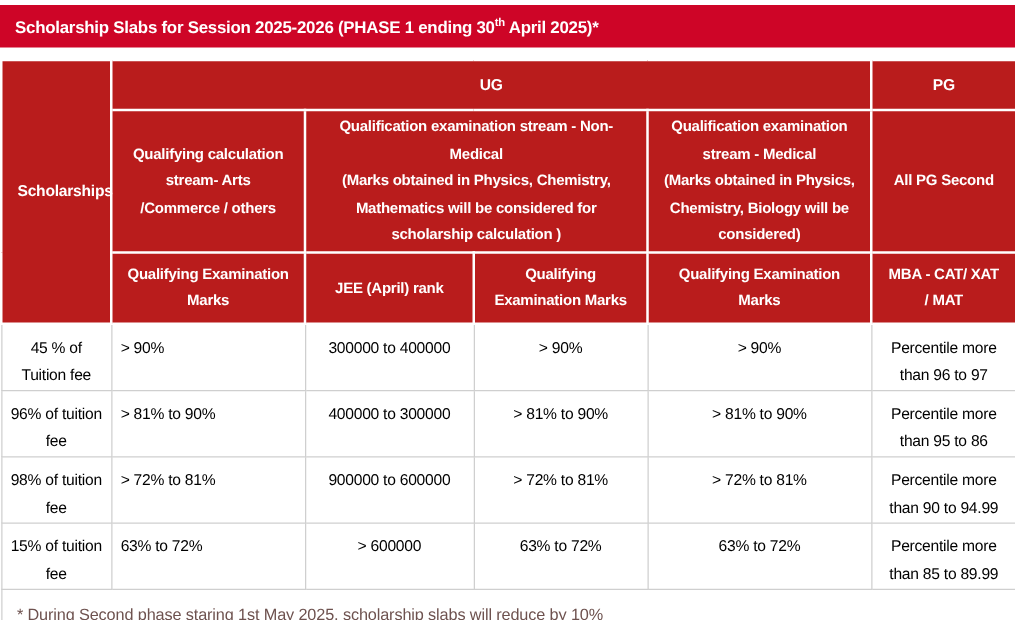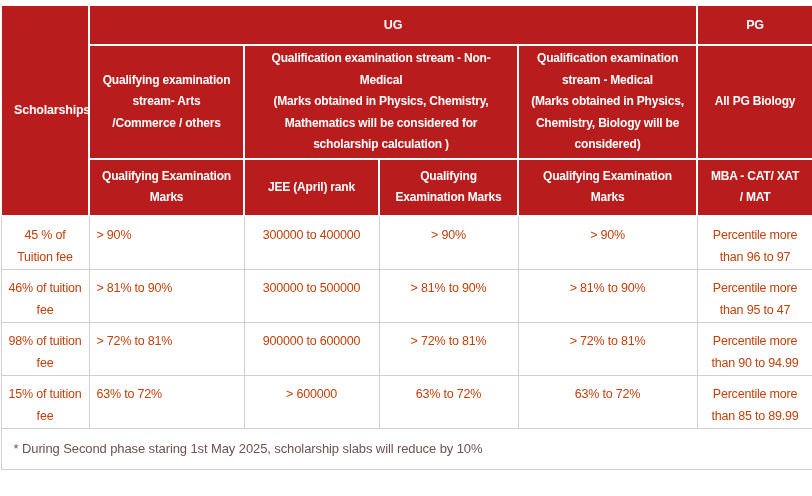--- a/index.html
+++ b/index.html
@@ -48,21 +48,21 @@
     letter-spacing: -0.2px;
     padding: 2px 12px;
   }
   tr.hrow1 th { height: 34px; font-size: 12.5px; }
   tr.hrow2 th { height: 101px; font-size: 12px; line-height: 1.8; }
   tr.hrow3 th { height: 51px; font-size: 12px; line-height: 1.8; }
 
   tr.drow td {
     background: #ffffff;
     border: 1px solid #cfcfcf;
-    color: #c2410c;
+    color: #000000;
     font-size: 12.5px;
     line-height: 1.75;
     vertical-align: top;
     text-align: center;
     padding: 8px 5px 0 5px;
     height: 44px;
     letter-spacing: -0.2px;
   }
   tr.drow td.left { text-align: left; padding-left: 7px; }
 
@@ -75,73 +75,76 @@
     padding: 6px 12px;
     height: 28px;
     letter-spacing: -0.1px;
   }
 </style>
 </head>
 <body>
 
 <div class="page">
 
+  <div class="title-bar">
+    <span class="title-text"><span>Scholarship Slabs for Session 2025-2026 (PHASE 1 ending 30</span><sup>th</sup><span> April 2025)*</span></span>
+  </div>
 
   <table class="slab-table">
     <colgroup>
       <col style="width:88px">
       <col style="width:155px">
       <col style="width:135px">
       <col style="width:139px">
       <col style="width:179px">
       <col style="width:116px">
     </colgroup>
     <tbody>
       <tr class="hrow1">
         <th class="hcell" rowspan="3">Scholarships</th>
         <th class="hcell" colspan="4">UG</th>
         <th class="hcell">PG</th>
       </tr>
       <tr class="hrow2">
         <th class="hcell">
-          <div>Qualifying examination stream- Arts /Commerce / others</div>
+          <div>Qualifying calculation stream- Arts /Commerce / others</div>
         </th>
         <th class="hcell" colspan="2">
           <div>Qualification examination stream - Non-Medical</div>
           <div>(Marks obtained in Physics, Chemistry, Mathematics will be considered for scholarship calculation )</div>
         </th>
         <th class="hcell">
           <div>Qualification examination stream - Medical</div>
           <div>(Marks obtained in Physics, Chemistry, Biology will be considered)</div>
         </th>
-        <th class="hcell">All PG Biology</th>
+        <th class="hcell">All PG Second</th>
       </tr>
       <tr class="hrow3">
         <th class="hcell">Qualifying Examination Marks</th>
         <th class="hcell">JEE (April) rank</th>
         <th class="hcell">Qualifying Examination Marks</th>
         <th class="hcell">Qualifying Examination Marks</th>
         <th class="hcell">MBA - CAT/ XAT / MAT</th>
       </tr>
 
       <tr class="drow">
         <td>45 % of Tuition fee</td>
         <td class="left">&gt; 90%</td>
         <td>300000 to 400000</td>
         <td>&gt; 90%</td>
         <td>&gt; 90%</td>
         <td>Percentile more than 96 to 97</td>
       </tr>
       <tr class="drow">
-        <td>46% of tuition fee</td>
+        <td>96% of tuition fee</td>
         <td class="left">&gt; 81% to 90%</td>
-        <td>300000 to 500000</td>
+        <td>400000 to 300000</td>
         <td>&gt; 81% to 90%</td>
         <td>&gt; 81% to 90%</td>
-        <td>Percentile more than 95 to 47</td>
+        <td>Percentile more than 95 to 86</td>
       </tr>
       <tr class="drow">
         <td>98% of tuition fee</td>
         <td class="left">&gt; 72% to 81%</td>
         <td>900000 to 600000</td>
         <td>&gt; 72% to 81%</td>
         <td>&gt; 72% to 81%</td>
         <td>Percentile more than 90 to 94.99</td>
       </tr>
       <tr class="drow">

